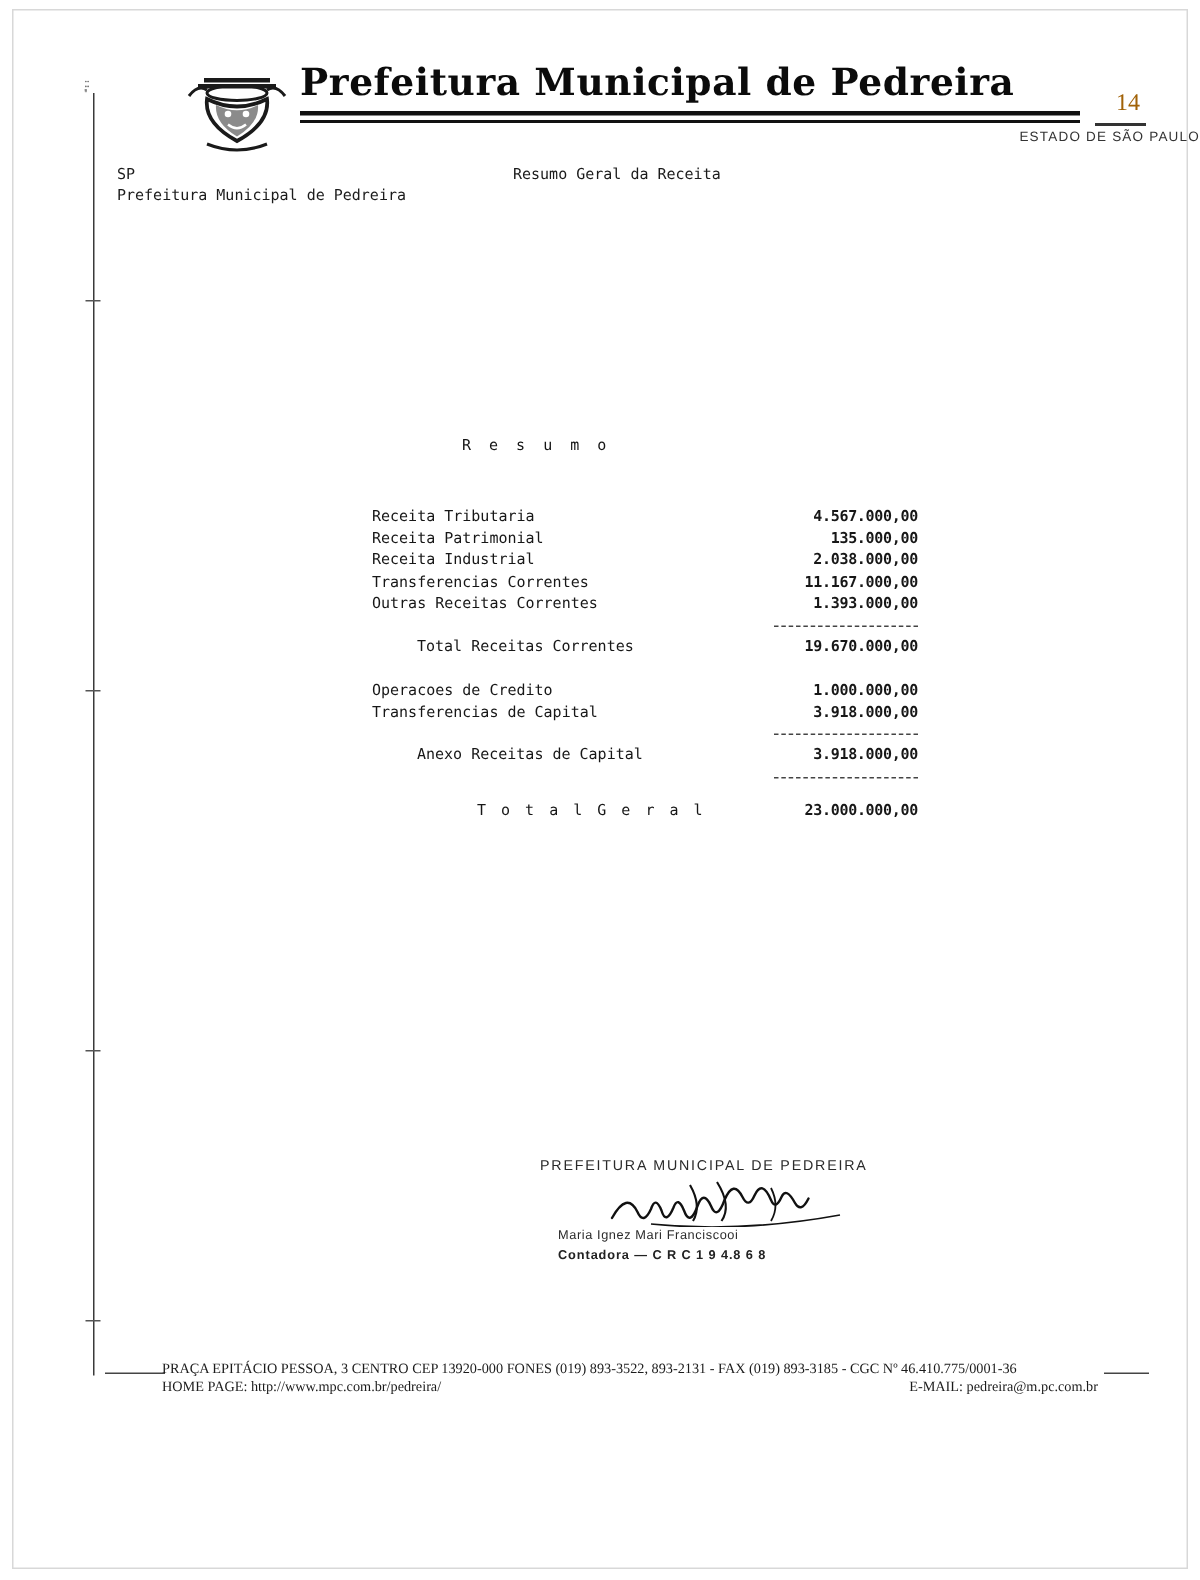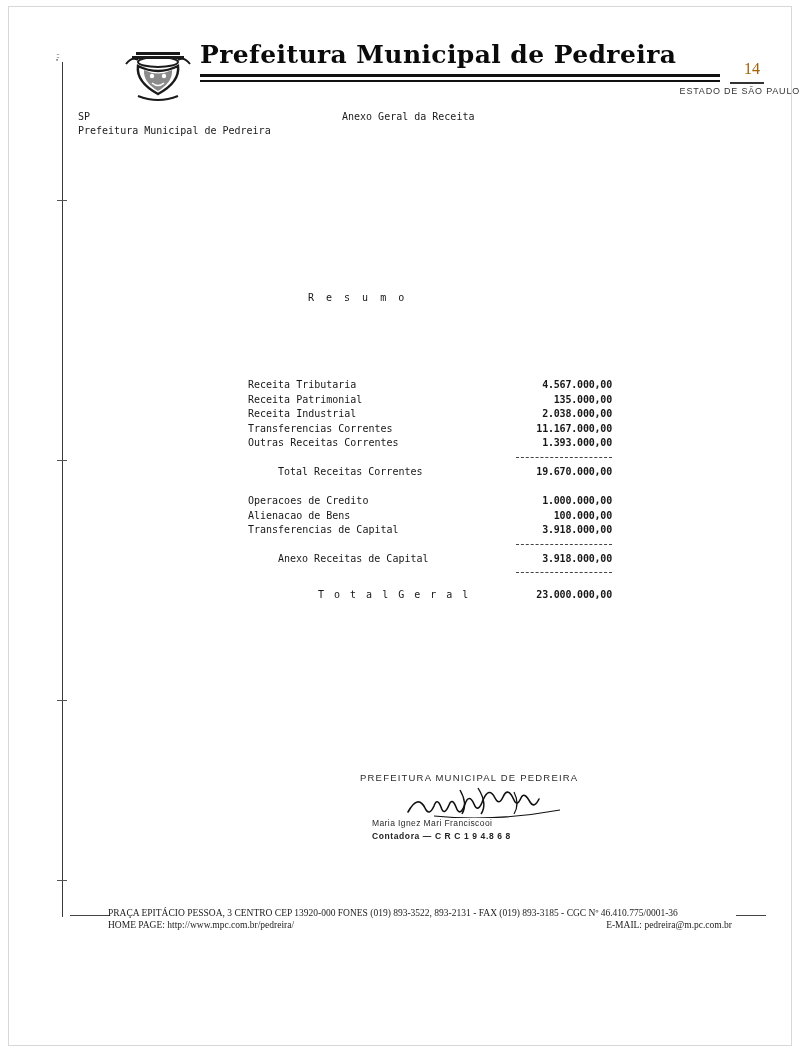--- a/index.html
+++ b/index.html
@@ -148,21 +148,20 @@
     font-size: 10px;
     letter-spacing: 3px;
     color: #151515;
   }
 
   .table {
     position: absolute;
     left: 248px;
     top: 338px;
     width: 364px;
-    margin-top: 40px;
   }
   .row {
     display: flex;
     justify-content: space-between;
     align-items: baseline;
     font-family: "DejaVu Sans Mono", monospace;
     font-size: 10px;
     line-height: 14.5px;
     color: #171717;
     white-space: nowrap;
@@ -312,21 +311,21 @@
   <div class="page-number-rule"></div>
 
   <div class="state-line">ESTADO DE SÃO PAULO</div>
 
   <div class="hdr-left tw">
     <div>SP</div>
     <div>Prefeitura Municipal de Pedreira</div>
   </div>
 
   <div class="hdr-right tw">
-    <div>Anexo Geral da Receita</div>
+    <div>Resumo Geral da Receita</div>
   </div>
 
   <div class="resumo-title">R e s u m o</div>
 
   <div class="table">
 
     <div class="row">
       <span class="label">Receita Tributaria</span>
       <span class="value">4.567.000,00</span>
     </div>
@@ -352,24 +351,20 @@
     <div class="row indent">
       <span class="label">Total Receitas Correntes</span>
       <span class="value">19.670.000,00</span>
     </div>
 
     <div class="gap"></div>
 
     <div class="row">
       <span class="label">Operacoes de Credito</span>
       <span class="value">1.000.000,00</span>
-    </div>
-    <div class="row">
-      <span class="label">Alienacao de Bens</span>
-      <span class="value">100.000,00</span>
     </div>
     <div class="row">
       <span class="label">Transferencias de Capital</span>
       <span class="value">3.918.000,00</span>
     </div>
 
     <div class="sep"></div>
 
     <div class="row indent">
       <span class="label">Anexo Receitas de Capital</span>

